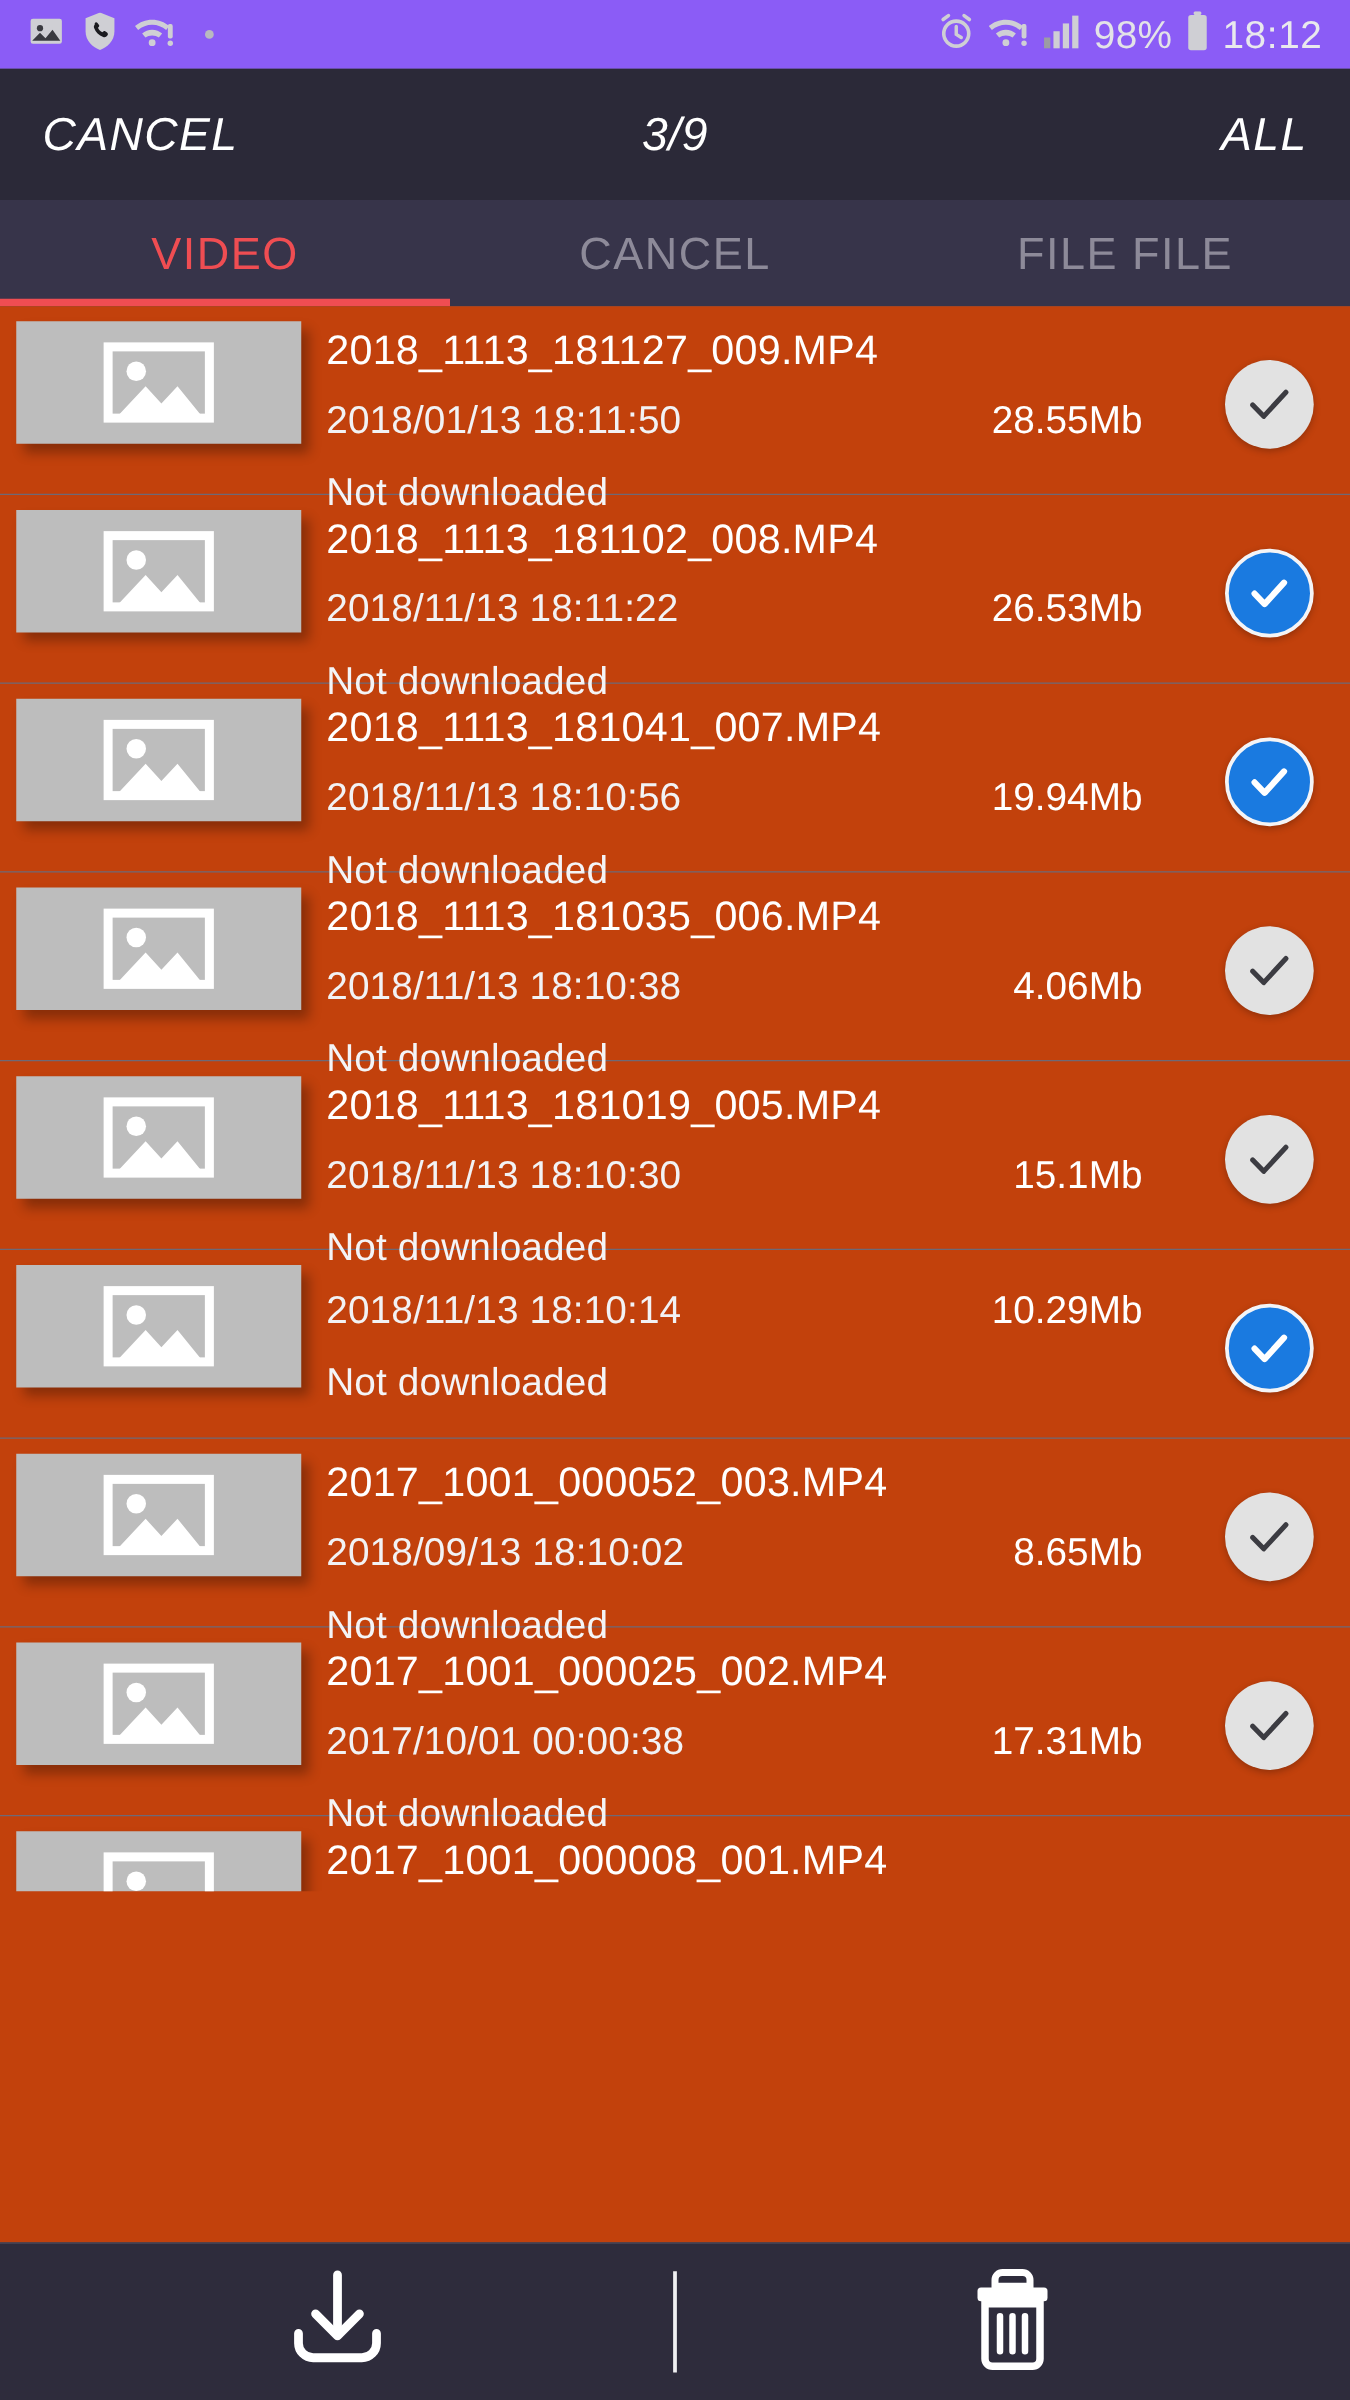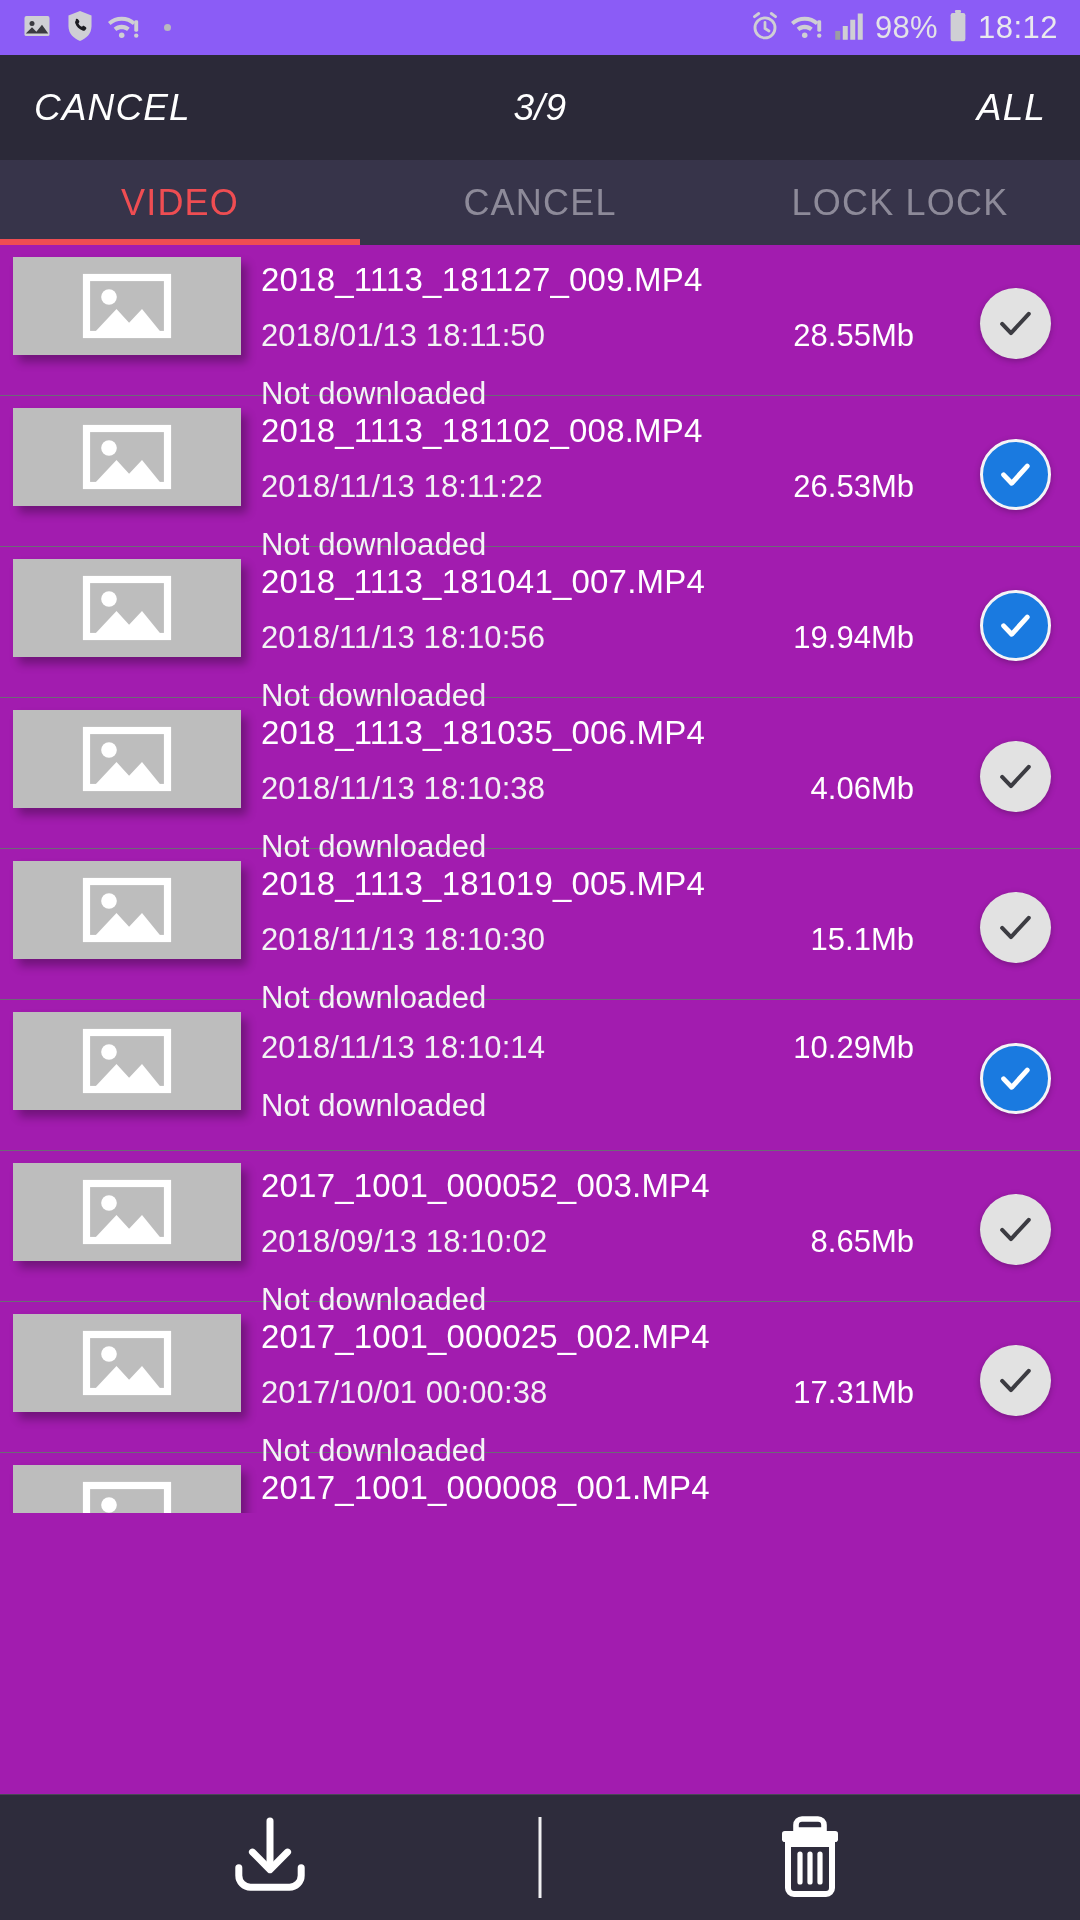--- a/index.html
+++ b/index.html
@@ -42,21 +42,21 @@
     flex:1 1 0; display:flex; align-items:center; justify-content:center;
     font-size:36px; letter-spacing:1.2px; color:#8d8a99;
   }
   .tab.active{ color:#ef4d52; }
   .tab-indicator{
     position:absolute; bottom:0; left:0; width:33.3333%; height:6px; background:#ef4d52;
   }
 
   
   .list{
-    flex:1 1 auto; background:#a21caf; overflow:hidden; position:relative;
+    flex:1 1 auto; background:#c2410c; overflow:hidden; position:relative;
   }
   .row{
     height:151px; display:flex; align-items:flex-start;
     border-bottom:1px solid #6d6977; position:relative;
     padding-top:8px;
   }
   .thumb-wrap{ flex:0 0 241px; padding-left:13px; padding-top:4px; }
   .thumb{
     width:228px; height:98px; background:#bdbdbd;
     display:flex; align-items:center; justify-content:center;
@@ -163,21 +163,21 @@
 
   <div class="actionbar">
     <div class="ab-btn">CANCEL</div>
     <div class="ab-title">3/9</div>
     <div class="ab-btn">ALL</div>
   </div>
 
   <div class="tabs">
     <div class="tab active">VIDEO</div>
     <div class="tab">CANCEL</div>
-    <div class="tab">LOCK LOCK</div>
+    <div class="tab">FILE FILE</div>
     <div class="tab-indicator"></div>
   </div>
 
   <div class="list" id="file-list">
       <div class="row">
     <div class="thumb-wrap">
       <div class="thumb">
         <span>
               <svg width="108" height="72" viewBox="0 0 36 24">
    <rect x="4.5" y="2.5" width="27" height="19" fill="none" stroke="#ffffff" stroke-width="2.4"></rect>

